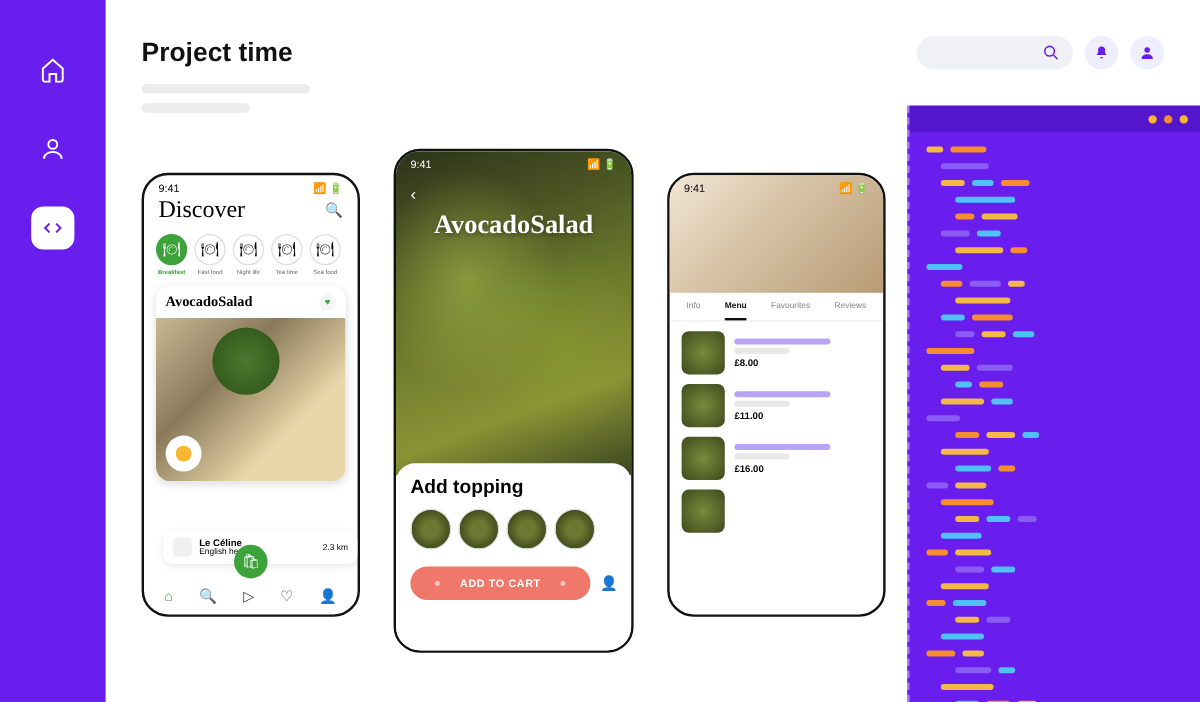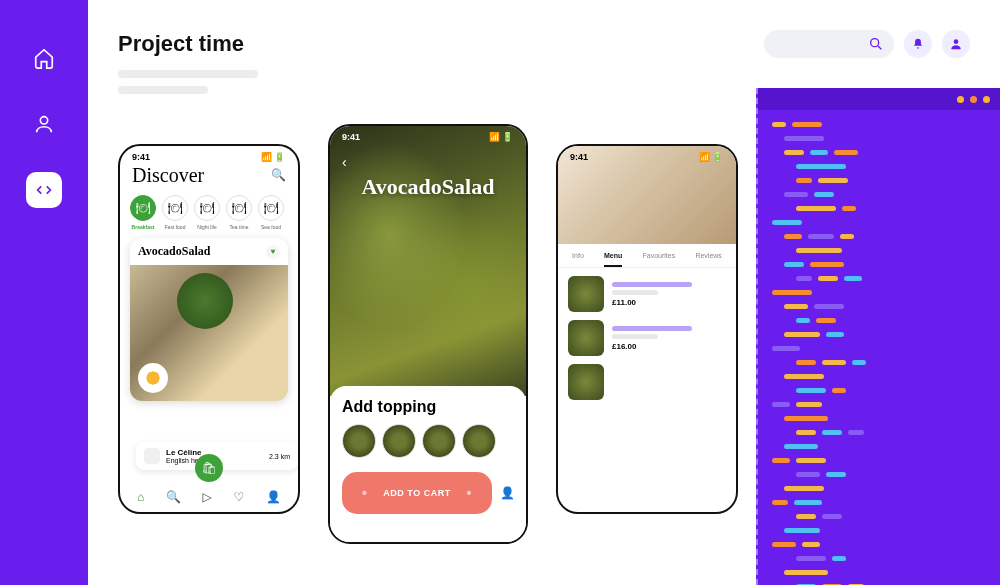--- a/index.html
+++ b/index.html
@@ -19,21 +19,21 @@
 .search svg { width: 16px; height: 16px; stroke: #6a1eee; fill: none; stroke-width: 2; }
 .top-icon { width: 28px; height: 28px; border-radius: 50%; background: #eeeeff; display: flex; align-items: center; justify-content: center; cursor: pointer; }
 .top-icon svg { width: 14px; height: 14px; fill: #6a1eee; }
 .skel-lines { padding: 12px 30px; }
 .skel { height: 8px; background: #ececec; border-radius: 4px; margin-bottom: 8px; }
 
 .phones { display: flex; gap: 28px; padding: 10px 30px; align-items: flex-start; }
 
 .phone { width: 182px; height: 370px; border: 2px solid #111; border-radius: 22px; background: #fff; overflow: hidden; position: relative; flex-shrink: 0; }
 .phone.tall { width: 200px; height: 420px; }
-.status-bar { display: flex; justify-content: space-between; align-items: center; padding: 6px 12px 2px; font-size: 9px; font-weight: 700; }
+.status-bar { display: flex; justify-content: space-between; align-items: center; padding: 6px 12px 2px; font-size: 9px; font-weight: 400; }
 .status-bar.light { color: #fff; }
 .s-icons { display: flex; gap: 3px; align-items: center; }
 
 
 .p1-title { font-family: Georgia, serif; font-size: 20px; font-weight: 400; padding: 0 12px; display: flex; justify-content: space-between; align-items: center; }
 .p1-cats { display: flex; gap: 6px; padding: 8px 10px; overflow: hidden; }
 .cat { display: flex; flex-direction: column; align-items: center; gap: 3px; }
 .cat-circle { width: 26px; height: 26px; border-radius: 50%; border: 1px solid #ddd; display: flex; align-items: center; justify-content: center; font-size: 12px; }
 .cat.active .cat-circle { background: #3ea23a; color: #fff; border-color: #3ea23a; }
 .cat-label { font-size: 5px; color: #666; }
@@ -58,21 +58,21 @@
 .p2-hero { position: absolute; top: 0; left: 0; right: 0; height: 270px; background: linear-gradient(160deg, #2d3319 0%, #4a5524 25%, #6d7a2c 50%, #8a9335 75%, #3b4520 100%); }
 .p2-greens { position: absolute; top: 0; left: 0; right: 0; height: 270px; background: radial-gradient(ellipse at 30% 40%, rgba(180,200,80,0.5) 0%, transparent 40%), radial-gradient(ellipse at 70% 60%, rgba(140,160,50,0.5) 0%, transparent 35%); }
 .p2-status { position: absolute; top: 0; left: 0; right: 0; }
 .p2-back { position: absolute; top: 28px; left: 12px; color: #fff; font-size: 14px; }
 .p2-title { position: absolute; top: 48px; left: 0; right: 0; text-align: center; font-family: Georgia, serif; font-size: 22px; font-weight: 700; color: #fff; text-shadow: 0 2px 4px rgba(0,0,0,0.4); }
 .p2-body { position: absolute; top: 260px; left: 0; right: 0; bottom: 0; background: #fff; border-radius: 16px 16px 0 0; padding: 12px; }
 .p2-section { font-size: 16px; font-weight: 600; margin-bottom: 8px; }
 .p2-tops { display: flex; gap: 6px; margin-bottom: 14px; }
 .top-circle { width: 34px; height: 34px; border-radius: 50%; background: radial-gradient(circle, #6a7832 30%, #3a4418 80%); border: 1px solid #ddd; }
 .p2-cart { display: flex; align-items: center; gap: 8px; }
-.cart-btn { flex: 1; height: 42px; border-radius: 15px; background: #f0786a; color: #fff; display: flex; align-items: center; justify-content: center; font-size: 9px; font-weight: 700; letter-spacing: 0.5px; position: relative; }
+.cart-btn { flex: 1; height: 28px; border-radius: 15px; background: #f0786a; color: #fff; display: flex; align-items: center; justify-content: center; font-size: 9px; font-weight: 700; letter-spacing: 0.5px; position: relative; }
 .cart-btn::before, .cart-btn::after { content: '•'; position: absolute; color: rgba(255,255,255,0.6); font-size: 14px; }
 .cart-btn::before { left: 20px; } .cart-btn::after { right: 20px; }
 .cart-prof { width: 14px; height: 14px; font-size: 12px; color: #888; }
 
 
 .p3-hero { height: 98px; background: linear-gradient(135deg, #f2e6d5 0%, #d8c5a8 40%, #b89b75 100%); position: relative; }
 .p3-tabs { display: flex; justify-content: space-around; padding: 8px 4px 0; border-bottom: 1px solid #eee; font-size: 7px; color: #888; }
 .p3-tab { padding-bottom: 6px; }
 .p3-tab.active { color: #111; font-weight: 700; border-bottom: 2px solid #111; }
 .p3-list { padding: 8px 10px; display: flex; flex-direction: column; gap: 8px; }
@@ -238,20 +238,28 @@
           <div class="p3-tab active">Menu</div>
           <div class="p3-tab">Favourites</div>
           <div class="p3-tab">Reviews</div>
         </div>
       <div class="p3-list" id="p3list">
           <div class="p3-item">
             <div class="p3-thumb"></div>
             <div class="p3-bars">
               <div class="p3-bar" style="width:70%"></div>
               <div class="p3-bar s"></div>
+              <div class="p3-price">£8.00</div>
+            </div>
+          </div>
+          <div class="p3-item">
+            <div class="p3-thumb"></div>
+            <div class="p3-bars">
+              <div class="p3-bar" style="width:70%"></div>
+              <div class="p3-bar s"></div>
               <div class="p3-price">£11.00</div>
             </div>
           </div>
           <div class="p3-item">
             <div class="p3-thumb"></div>
             <div class="p3-bars">
               <div class="p3-bar" style="width:70%"></div>
               <div class="p3-bar s"></div>
               <div class="p3-price">£16.00</div>
             </div>

